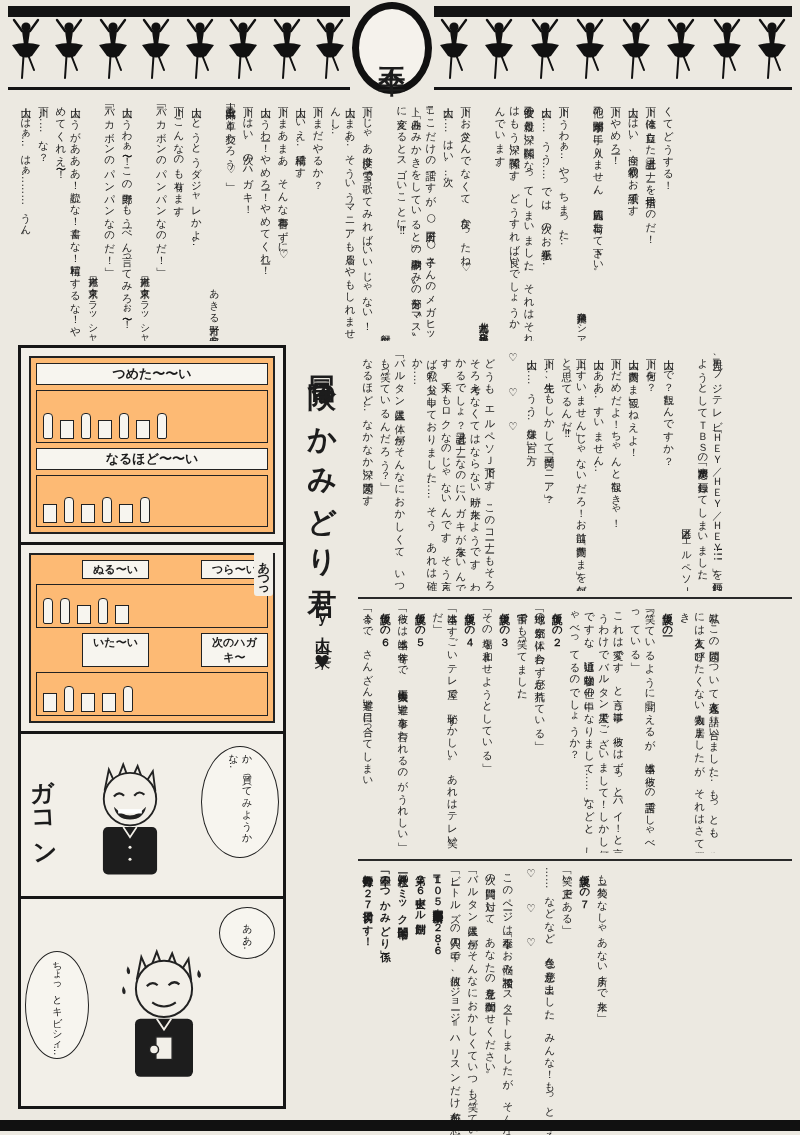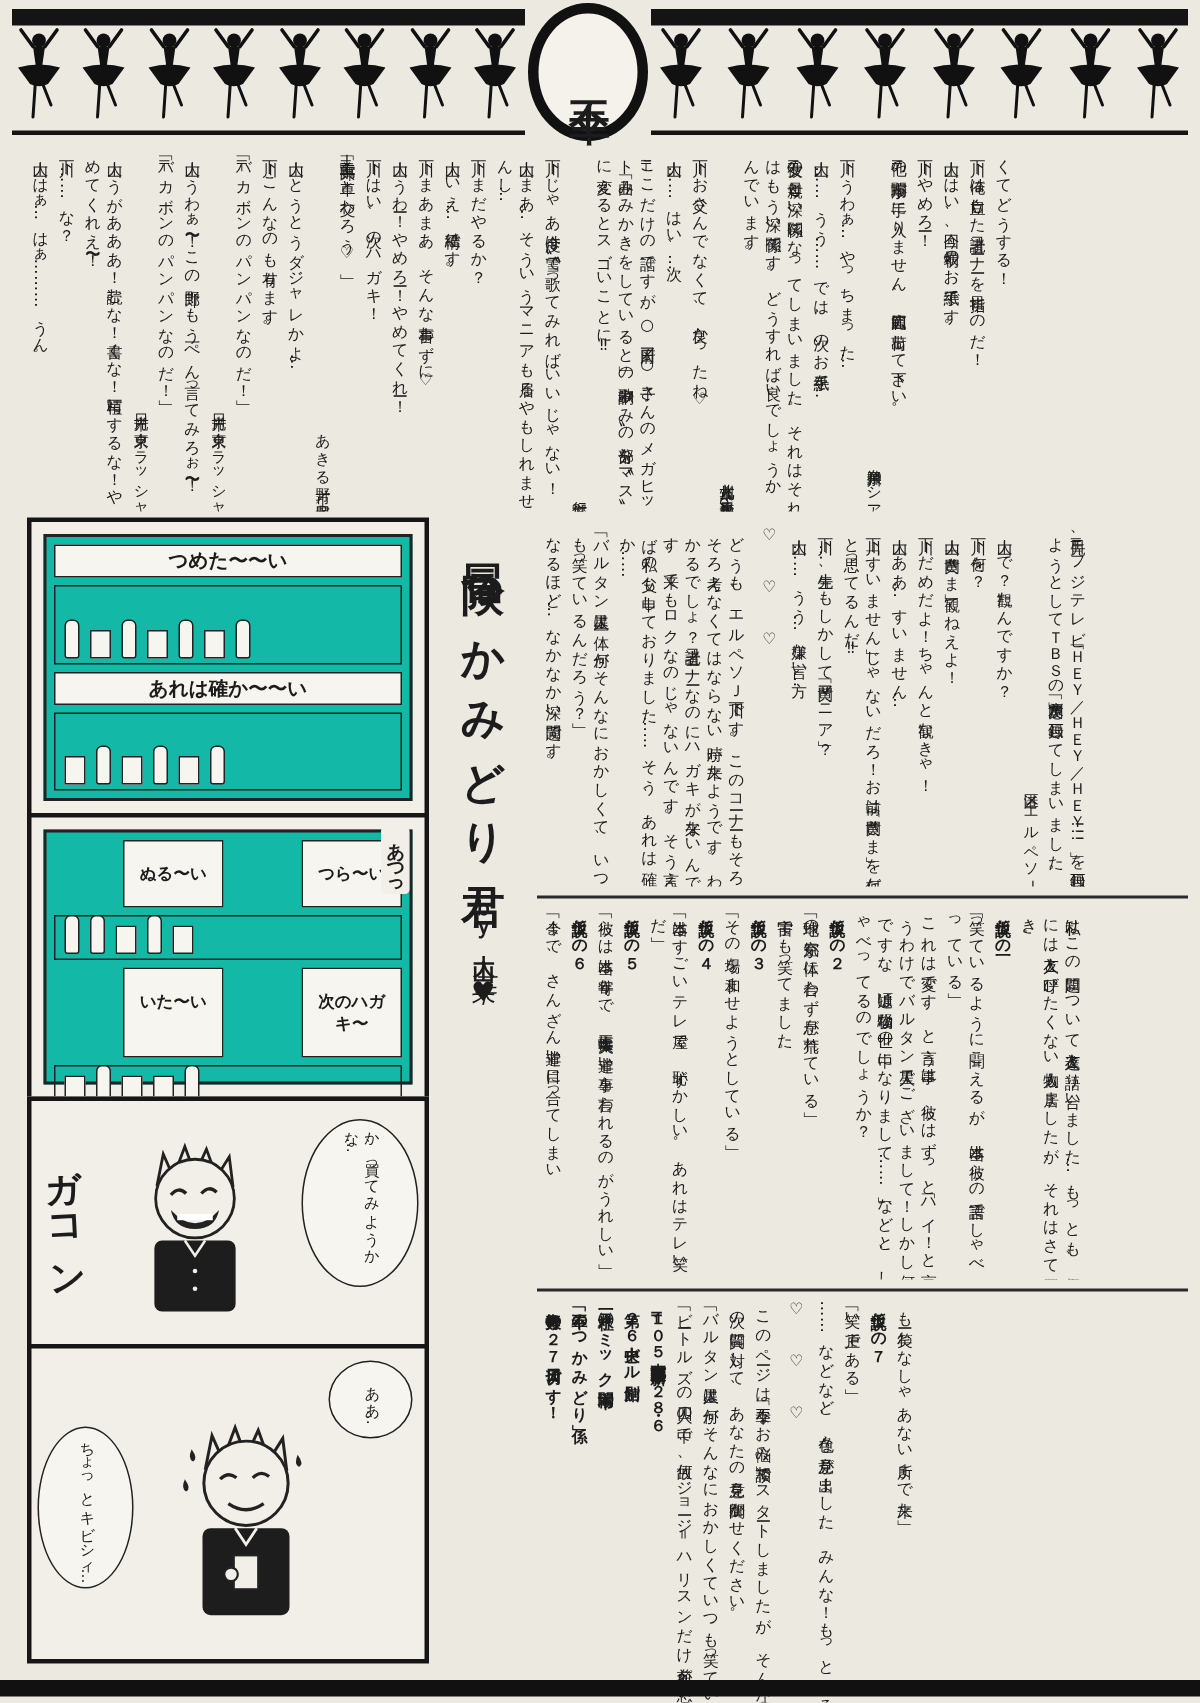--- a/index.html
+++ b/index.html
@@ -54,23 +54,23 @@
   .comic { width:268px; display:flex; flex-direction:column; }
   .panel {
     border:3px solid #161616; background:#f2efe8;
     position:relative; margin-bottom:-3px; overflow:hidden; padding:8px;
   }
   .panel-1 { height:200px; }
   .panel-2 { height:192px; }
   .panel-3 { height:168px; }
   .panel-4 { height:213px; }
 
-  .machine { border:2px solid #222; background:#14b8a6; padding:5px; height:100%; display:flex; flex-direction:column; gap:5px; }
+  .machine { border:2px solid #222; background:#fdba74; padding:5px; height:100%; display:flex; flex-direction:column; gap:5px; }
   .band-label { border:1.5px solid #222; background:#f7f5ef; padding:1px 6px; font-size:13px; font-weight:bold; text-align:center; }
-  .band-label.small { font-size:11px; padding:14px 4px;margin-left:46px; }
+  .band-label.small { font-size:11px; padding:1px 4px;margin-left:46px; }
   .label-row { display:flex; gap:6px; justify-content:space-between; }
   .label-row > div { flex:1; }
   .shelf { border:1.5px solid #222; display:flex; gap:7px; align-items:flex-end; padding:3px 6px; flex:1; min-height:30px; }
   .item-bottle { width:10px; height:26px; border:1.5px solid #222; border-radius:4px 4px 2px 2px; background:#f7f5ef; }
   .item-can    { width:14px; height:19px; border:1.5px solid #222; background:#f7f5ef; }
 
   .hot-note {
     position:absolute; top:6px; right:10px;
     writing-mode:vertical-rl; font-size:12px; font-weight:bold; z-index:3;
     background:#f2efe8; padding:2px 1px; border-radius:3px;
@@ -310,21 +310,21 @@
           <div class="band-label">つめた〜〜い</div>
           <div class="shelf">
             <span class="item-bottle"></span>
             <span class="item-can"></span>
             <span class="item-bottle"></span>
             <span class="item-can"></span>
             <span class="item-bottle"></span>
             <span class="item-can"></span>
             <span class="item-bottle"></span>
           </div>
-          <div class="band-label">あれは確か〜〜い</div>
+          <div class="band-label">なるほど〜〜い</div>
           <div class="shelf">
             <span class="item-can"></span>
             <span class="item-bottle"></span>
             <span class="item-can"></span>
             <span class="item-bottle"></span>
             <span class="item-can"></span>
             <span class="item-bottle"></span>
           </div>
         </div>
       </div>

